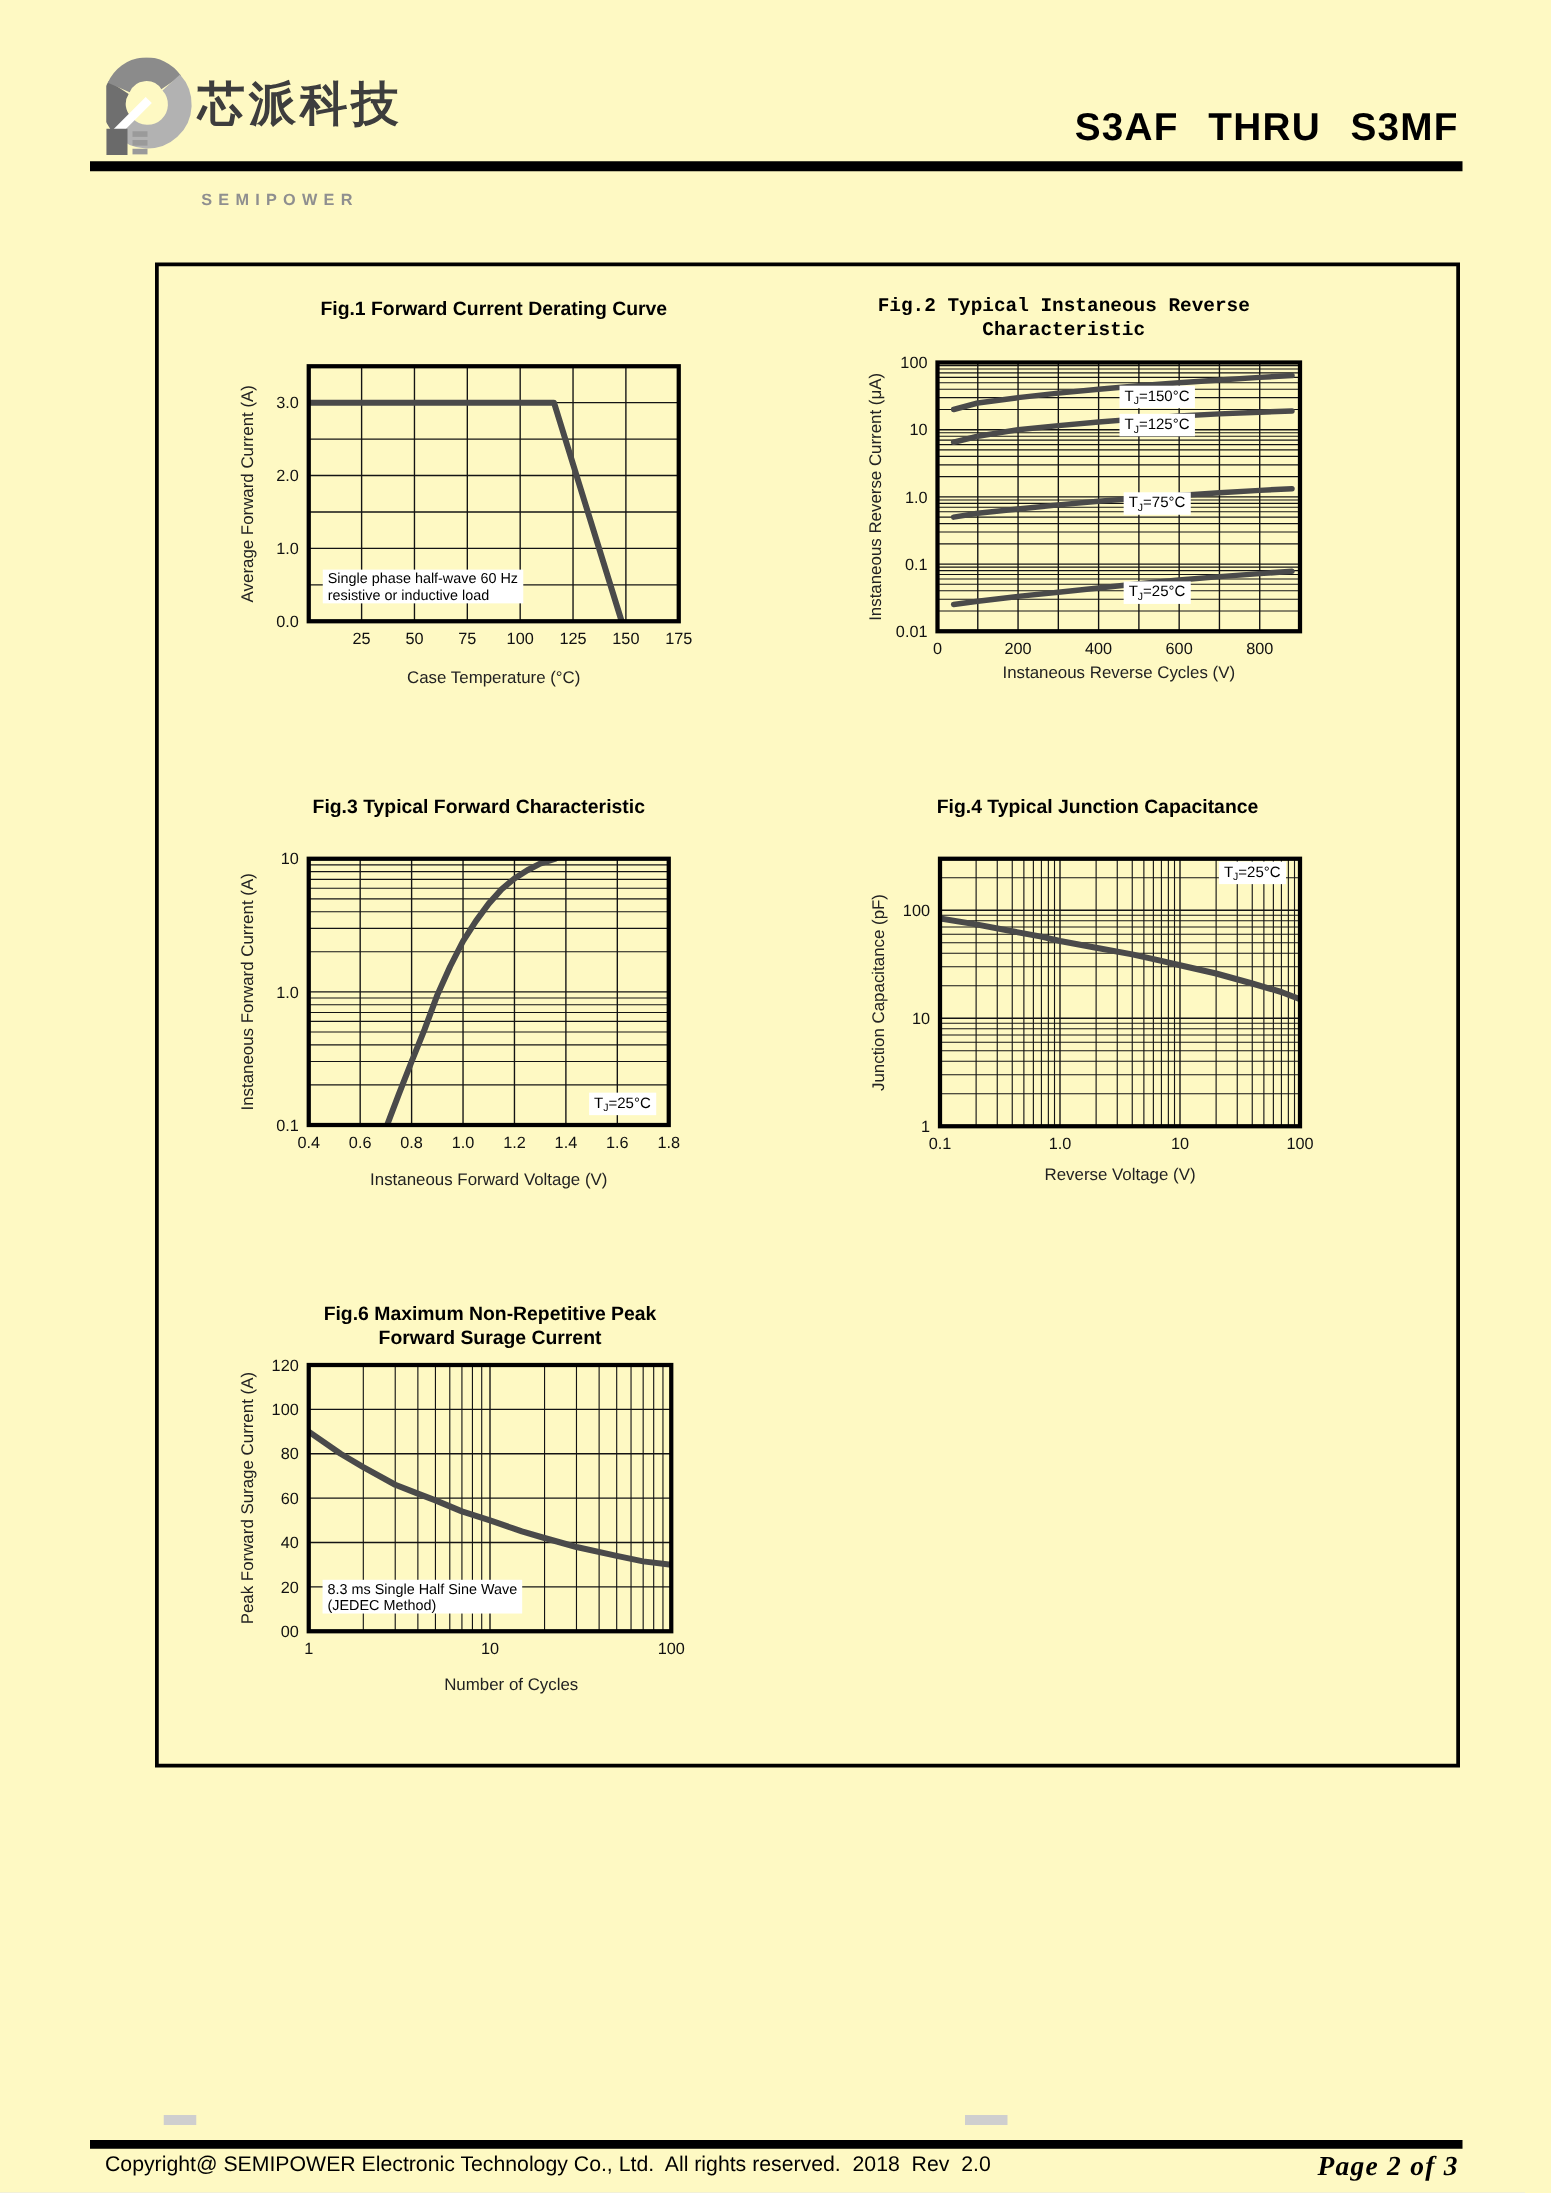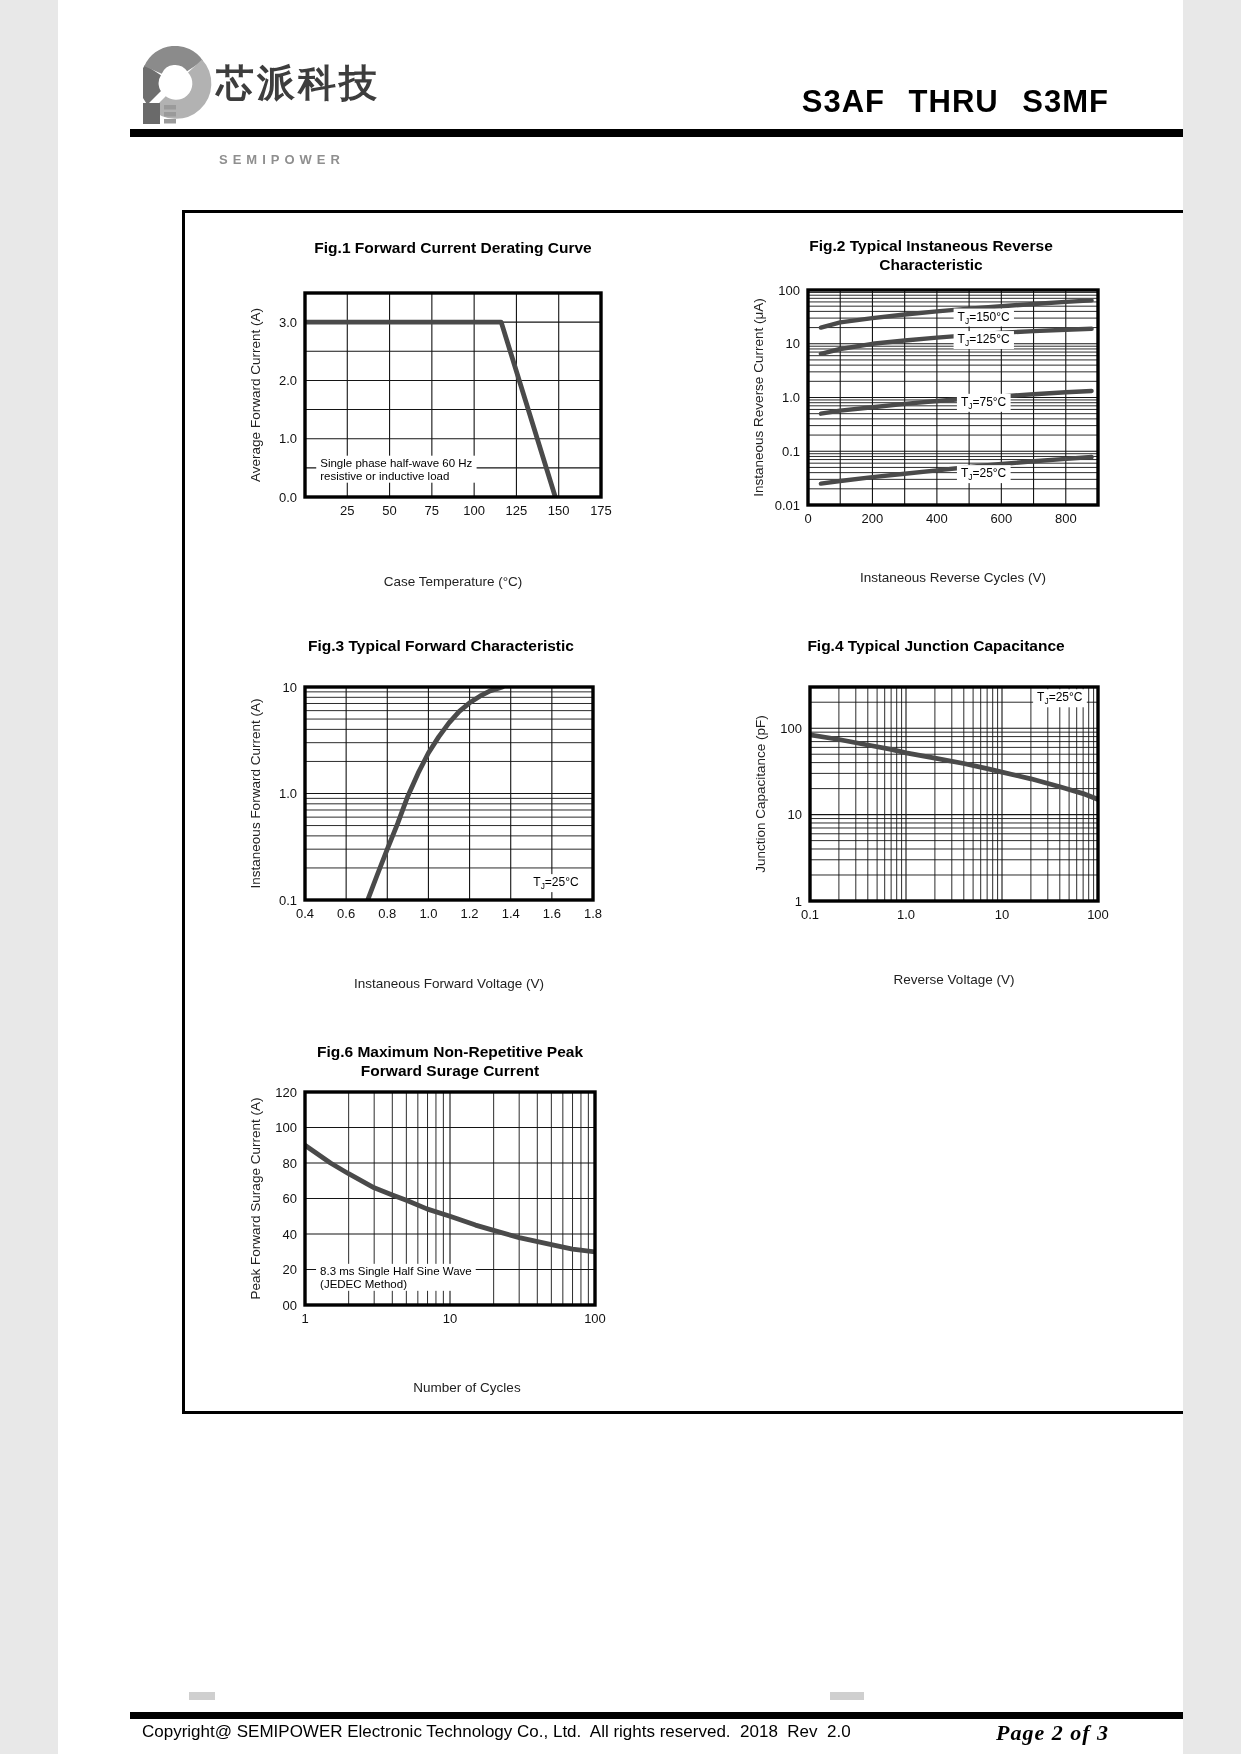--- a/index.html
+++ b/index.html
@@ -1,30 +1,30 @@
 <!DOCTYPE html>
 <html><head>
 <meta charset="utf-8">
 <style>
   html,body{margin:0;padding:0;background:#e8e8e8;}
-  .page{position:relative;width:1125px;height:1754px;background:#ffffff;margin:0 auto;
+  .page{position:relative;width:1241px;height:1754px;background:#fef9c3;margin:0 auto;
         font-family:"Liberation Sans","DejaVu Sans",sans-serif;color:#000;overflow:hidden;}
   .logo-svg{position:absolute;left:85px;top:46px;}
   .logo-cn{position:absolute;left:158px;top:58px;font-size:38px;font-weight:bold;color:#3d3d3d;letter-spacing:3px;}
   .logo-en{position:absolute;left:161px;top:104px;font-size:13px;font-weight:bold;color:#8f8f8f;letter-spacing:5px;margin-top:48px;}
   .part-title{position:absolute;right:74px;top:84px;font-size:31px;font-weight:bold;color:#000;word-spacing:14px;letter-spacing:1px;}
   .hrule{position:absolute;left:72px;width:1098px;height:8px;background:#000;}
   .hrule.top{top:129px;}
   .hrule.bottom{top:1712px;height:7px;}
   .content-box{position:absolute;left:124px;top:210px;width:1038px;height:1198px;border:3px solid #000;}
   .c-title{position:absolute;font-size:15.5px;font-weight:bold;text-align:center;line-height:19px;white-space:nowrap;}
   .c-title div{white-space:nowrap;}
   .vlab{position:absolute;transform-origin:0 0;transform:rotate(-90deg);font-size:13.5px;color:#222;
         white-space:nowrap;text-align:center;line-height:16px;}
-  .xlab{position:absolute;font-size:13.5px;color:#222;text-align:center;white-space:nowrap;margin-top:40px;}
+  .xlab{position:absolute;font-size:13.5px;color:#222;text-align:center;white-space:nowrap;}
   svg.plot{position:absolute;overflow:visible;}
   .artifact{position:absolute;height:8px;background:#cfcfcf;}
   .footer-copy{position:absolute;left:84px;top:1722px;font-size:17px;color:#000;white-space:pre;}
   .footer-page{position:absolute;right:74px;top:1720px;font-size:22px;color:#000;
                font-family:"Liberation Serif","DejaVu Serif",serif;font-style:italic;font-weight:600;letter-spacing:1px;}
 </style>
 </head>
 <body>
 
 <div class="page">
@@ -84,21 +84,21 @@
         <text x="47" y="160.21428571428572" text-anchor="end" font-size="13" fill="#111">1.0</text>
         <text x="47" y="101.92857142857143" text-anchor="end" font-size="13" fill="#111">2.0</text>
         <text x="47" y="43.64285714285714" text-anchor="end" font-size="13" fill="#111">3.0</text>
         <rect x="66.22285461425781" y="172.69142150878906" width="160.394775390625" height="27" fill="#fff"></rect>
         <text x="70.22285714285714" y="183.69142857142856" text-anchor="start" font-size="11.5" fill="#000"><tspan>Single phase half-wave 60 Hz</tspan></text>
         <text x="70.22285714285714" y="196.69142857142856" text-anchor="start" font-size="11.5" fill="#000"><tspan>resistive or inductive load</tspan></text>
       </svg>
     <div class="xlab" style="left: 247px; top: 534px; width: 296px;">Case Temperature (°C)</div>
   </div>
   <div>
-    <div class="c-title" style="left: 683px; top: 236px; width: 380px;">
+    <div class="c-title" style="left: 661px; top: 236px; width: 380px; font-family: Liberation Mono, monospace;">
         <div>Fig.2  Typical Instaneous Reverse</div>
         <div>Characteristic</div>
       </div>
     <div class="vlab" style="left: 693px; top: 505px; width: 215px;">Instaneous Reverse Current (μA)</div>
     <svg class="plot" width="375" height="265" style="left: 695px; top: 280px;">
         <defs>
           <clipPath id="clip-fig2">
             <rect x="55" y="10" width="290" height="215"></rect>
           </clipPath>
         </defs>

